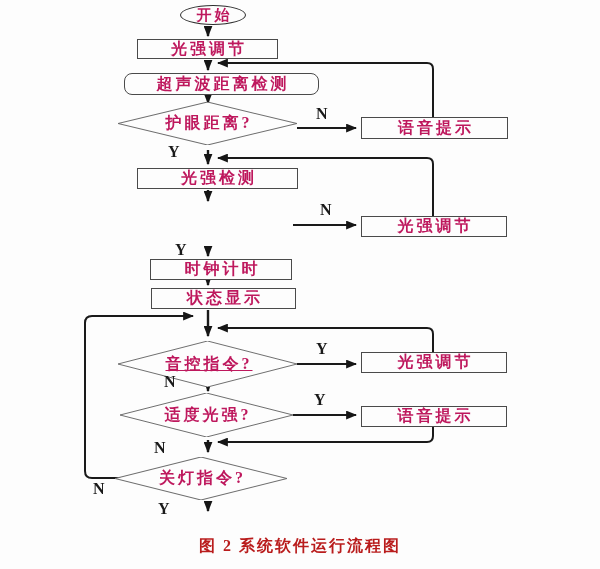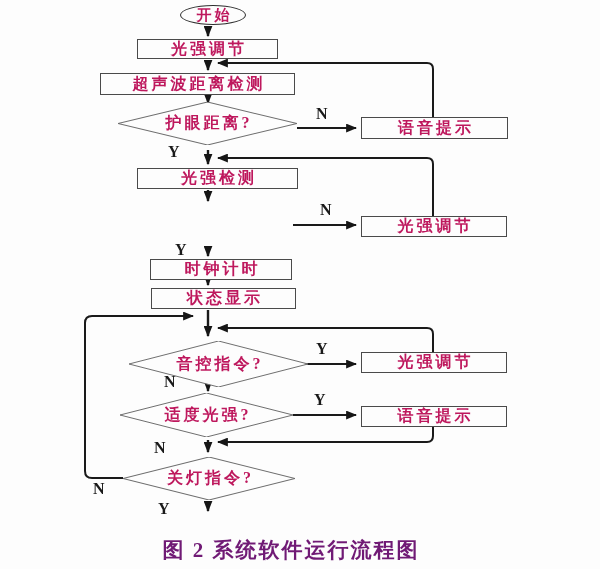--- a/index.html
+++ b/index.html
@@ -16,22 +16,22 @@
   .rect{border:1.5px solid #4a4a4a;background:#fdfdfd;}
   .oval{border:1.8px solid #2e2e2e;border-radius:50%;background:#fdfdfd;font-size:15px;}
   .diamond{background:transparent;}
   .diamond svg{position:absolute;left:0;top:0;width:100%;height:100%;}
   .diamond span{position:relative;z-index:2;font-size:16px;}
   .edge-label{
     position:absolute;font-weight:bold;font-size:16px;color:#1a1a1a;
     font-family:"Liberation Serif","DejaVu Serif",serif;
   }
   #caption{
-    position:absolute;left:6px;top:536px;width:570px;text-align:center;
-    font-size:21px;font-weight:bold;color:#701a75;letter-spacing:2px;
+    position:absolute;left:15px;top:536px;width:570px;text-align:center;
+    font-size:16px;font-weight:bold;color:#b91c1c;letter-spacing:2px;
   }
 </style>
 </head>
 <body>
 
 <div id="stage">
 
   <svg id="edges" viewBox="0 0 600 569">
     <defs>
       <marker id="ah" viewBox="0 0 10 8" refX="9" refY="4" markerUnits="userSpaceOnUse" markerWidth="11" markerHeight="9" orient="auto">
@@ -66,21 +66,21 @@
   </svg>
 
   <div class="node oval" style="left:180px;top:5px;width:66px;height:20px;">
     <span>开始</span>
   </div>
 
   <div class="node rect" style="left:137px;top:39px;width:141px;height:20px;">
     <span>光强调节</span>
   </div>
 
-  <div class="node rect" style="left:100px;top:73px;width:195px;height:22px;">
+  <div class="node rect" style="left:124px;top:73px;width:195px;height:22px;border-radius:8px;">
     <span>超声波距离检测</span>
   </div>
 
   <div class="node diamond" style="left:118px;top:102px;width:179px;height:43px;">
     <svg viewBox="0 0 100 40" preserveAspectRatio="none">
       <polygon points="50,0 100,20 50,40 0,20" fill="#fdfdfd" stroke="#6e6e6e" stroke-width="1" vector-effect="non-scaling-stroke"></polygon>
     </svg>
     <span>护眼距离?</span>
   </div>
 
@@ -98,21 +98,21 @@
   </div>
 
   <div class="node rect" style="left:135px;top:259px;width:142px;height:21px;margin-left:15px;">
     <span>时钟计时</span>
   </div>
 
   <div class="node rect" style="left:135px;top:288px;width:145px;height:21px;margin-left:16px;">
     <span>状态显示</span>
   </div>
 
-  <div class="node diamond" style="left:129px;top:341px;width:179px;height:46px;">
+  <div class="node diamond" style="left:118px;top:341px;width:179px;height:46px;text-decoration:underline;">
     <svg viewBox="0 0 100 40" preserveAspectRatio="none">
       <polygon points="50,0 100,20 50,40 0,20" fill="#fdfdfd" stroke="#6e6e6e" stroke-width="1" vector-effect="non-scaling-stroke"></polygon>
     </svg>
     <span>音控指令?</span>
   </div>
 
   <div class="node rect" style="left:361px;top:352px;width:146px;height:21px;">
     <span>光强调节</span>
   </div>
 
@@ -120,21 +120,21 @@
     <svg viewBox="0 0 100 40" preserveAspectRatio="none">
       <polygon points="50,0 100,20 50,40 0,20" fill="#fdfdfd" stroke="#6e6e6e" stroke-width="1" vector-effect="non-scaling-stroke"></polygon>
     </svg>
     <span>适度光强?</span>
   </div>
 
   <div class="node rect" style="left:361px;top:406px;width:146px;height:21px;">
     <span>语音提示</span>
   </div>
 
-  <div class="node diamond" style="left:123px;top:457px;width:172px;height:43px;">
+  <div class="node diamond" style="left:115px;top:457px;width:172px;height:43px;">
     <svg viewBox="0 0 100 40" preserveAspectRatio="none">
       <polygon points="50,0 100,20 50,40 0,20" fill="#fdfdfd" stroke="#6e6e6e" stroke-width="1" vector-effect="non-scaling-stroke"></polygon>
     </svg>
     <span>关灯指令?</span>
   </div>
 
 
   <span class="edge-label" style="left:316px;top:105px;">N</span>
   <span class="edge-label" style="left:168px;top:143px;">Y</span>
   <span class="edge-label" style="left:320px;top:201px;">N</span>

